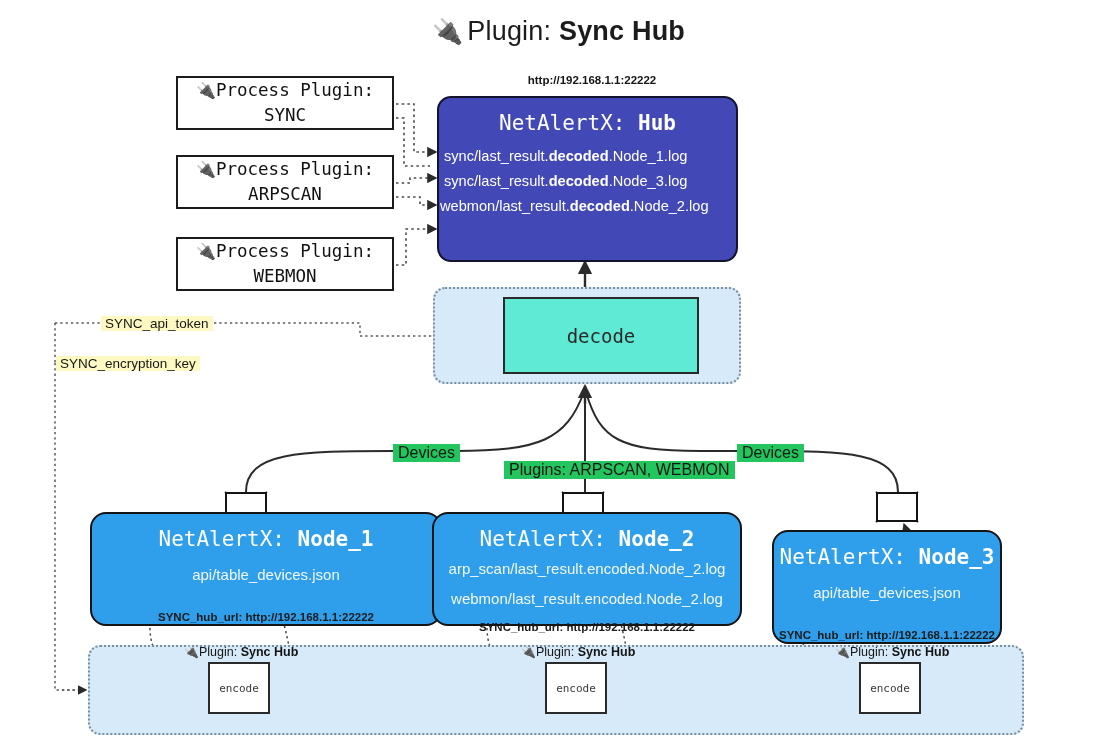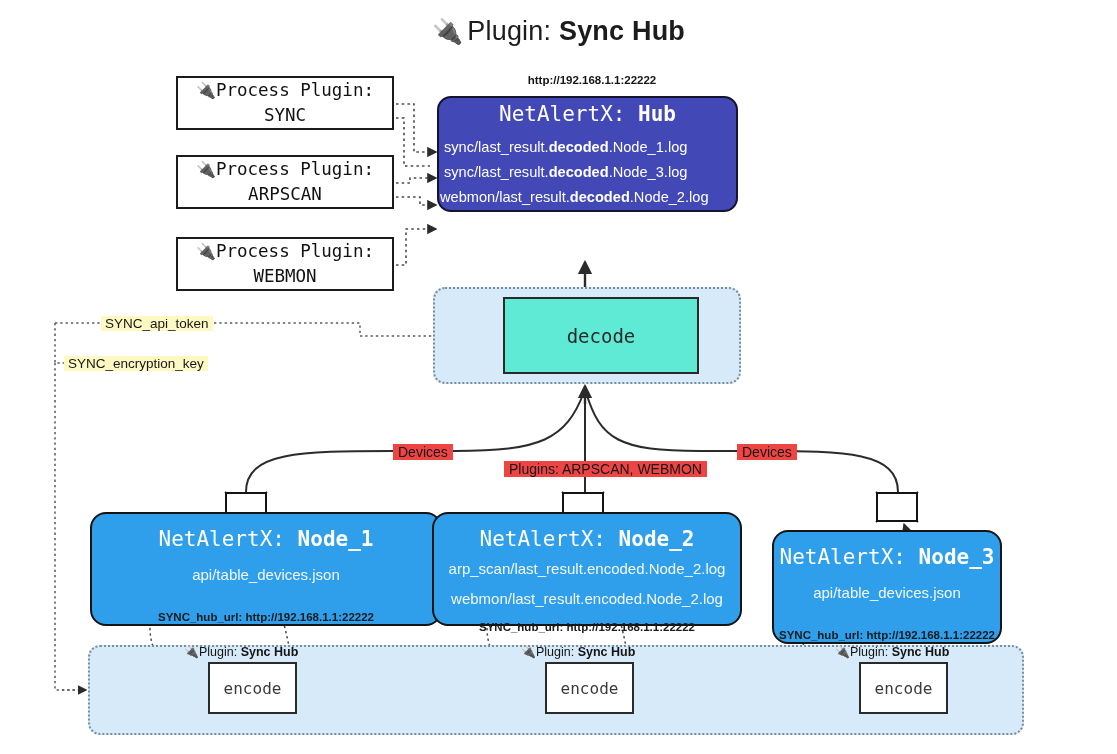--- a/index.html
+++ b/index.html
@@ -20,46 +20,46 @@
             font-size:17.5px;line-height:25px;text-align:center;
             display:flex;flex-direction:column;align-items:center;justify-content:center;
             color:#111;box-sizing:border-box;}
   .proc-box .l1{white-space:nowrap;}
   .proc-box .l1 .plug{font-family:"DejaVu Sans",sans-serif;font-size:16px;}
   .proc-box .l2{white-space:nowrap;}
 
   
   #hub-url{left:452px;top:74px;width:280px;text-align:center;font-size:11.5px;
            color:#161616;font-weight:600;}
-  #hub-box{left:437px;top:96px;width:301px;height:116px;border-radius:14px;
+  #hub-box{left:437px;top:96px;width:301px;height:166px;border-radius:14px;
            background:#4248b5;border:2.6px solid #14142e;box-sizing:border-box;
-           padding-top:4px;}
+           padding-top:13px;}
   #hub-box .hub-title{text-align:center;color:#fff;font-size:21px;
            font-family:"DejaVu Sans Mono","Liberation Mono",monospace;margin-bottom:9px;}
   #hub-box .hub-title b{font-weight:bold;}
   #hub-box .logline{color:#ffffff;font-size:14.6px;line-height:25px;white-space:nowrap;
            padding-left:5px;}
   #hub-box .logline b{font-weight:bold;}
   #hub-box .logline.wide{font-size:14.6px;padding-left:1px;}
 
   
   #decode-container{left:433px;top:287px;width:308px;height:97px;border-radius:12px;
            background:#d7eaf9;border:2.2px dotted #7a8f9e;box-sizing:border-box;}
   #decode-box{left:503px;top:297px;width:196px;height:77px;background:#5eead4;
            border:2.4px solid #2a2a2a;box-sizing:border-box;
            display:flex;align-items:center;justify-content:center;
            font-family:"DejaVu Sans Mono","Liberation Mono",monospace;font-size:19px;color:#2a2a2a;}
 
   
   .token-label{font-size:13.5px;color:#161616;background:#fef9c3;padding:0 4px;white-space:nowrap;}
   #tok-api{left:101px;top:316px;}
-  #tok-enc{left:64px;top:356px;}
-
-  
-  .edge-label{font-size:14px;color:#161616;background:#ef4444;padding:0 5px;white-space:nowrap;}
+  #tok-enc{left:56px;top:356px;}
+
+  
+  .edge-label{font-size:16px;color:#161616;background:#22c55e;padding:0 5px;white-space:nowrap;}
   #lbl-dev-left{left:393px;top:444px;}
   #lbl-dev-right{left:737px;top:444px;}
   #lbl-plugins{left:504px;top:461px;}
 
   
   .node{height:114px;border-radius:16px;background:#2f9eeb;border:2.6px solid #141414;
         box-sizing:border-box;padding-top:13px;}
   .node .n-title{text-align:center;color:#ffffff;font-size:21px;
         font-family:"DejaVu Sans Mono","Liberation Mono",monospace;}
   .node .n-title b{font-weight:bold;}
@@ -71,23 +71,23 @@
   #node1 .n-line{margin-top:12px;}
   #node1 .n-foot{margin-top:24px;}
   #node2 .n-line{margin-top:6px;}
   #node2 .n-foot{margin-top:10px;}
   #node3 .n-line{margin-top:12px;}
   #node3 .n-foot{margin-top:24px;}
 
   
   #encode-band{left:88px;top:645px;width:936px;height:90px;border-radius:12px;
         background:#d7eaf9;border:2.2px dotted #7a8f9e;box-sizing:border-box;}
-  .enc-box{width:89px;height:52px;background:#fff;border:2.2px solid #2a2a2a;
+  .enc-box{width:62px;height:52px;background:#fff;border:2.2px solid #2a2a2a;
         box-sizing:border-box;display:flex;align-items:center;justify-content:center;
-        font-family:"DejaVu Sans Mono","Liberation Mono",monospace;font-size:16px;color:#3a3a3a;}
+        font-family:"DejaVu Sans Mono","Liberation Mono",monospace;font-size:11px;color:#3a3a3a;}
   #enc1{left:208px;top:662px;}
   #enc2{left:545px;top:662px;}
   #enc3{left:859px;top:662px;}
   .enc-label{font-size:12.5px;color:#141414;white-space:nowrap;}
   .enc-label b{font-weight:bold;}
   .enc-label .plug{font-size:12px;}
   #enclab1{left:184px;top:645px;}
   #enclab2{left:521px;top:645px;}
   #enclab3{left:835px;top:645px;}
 

